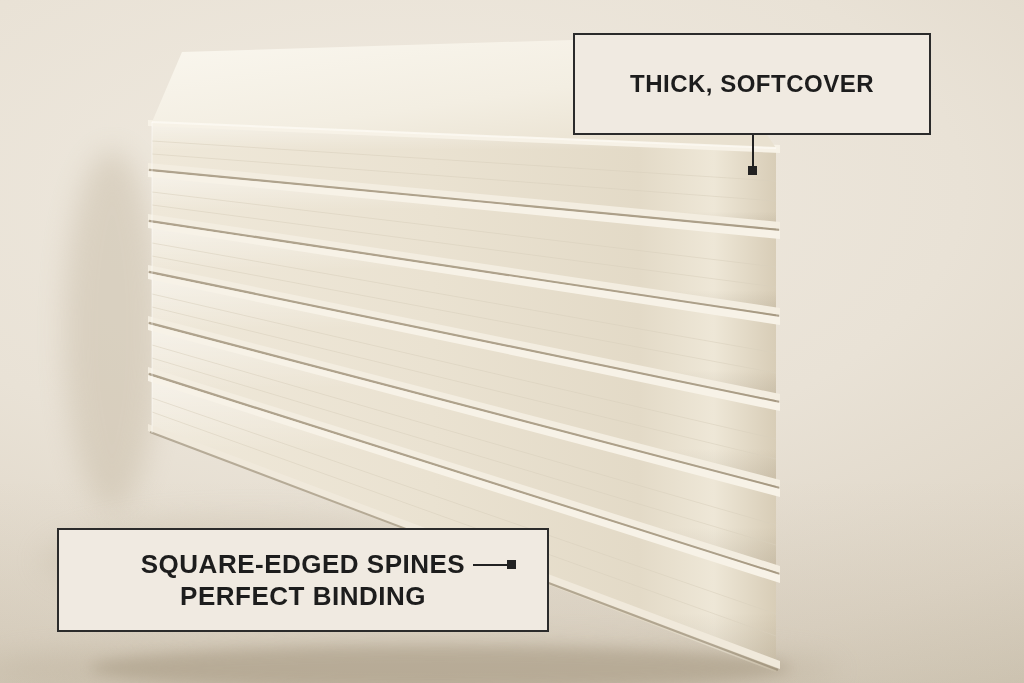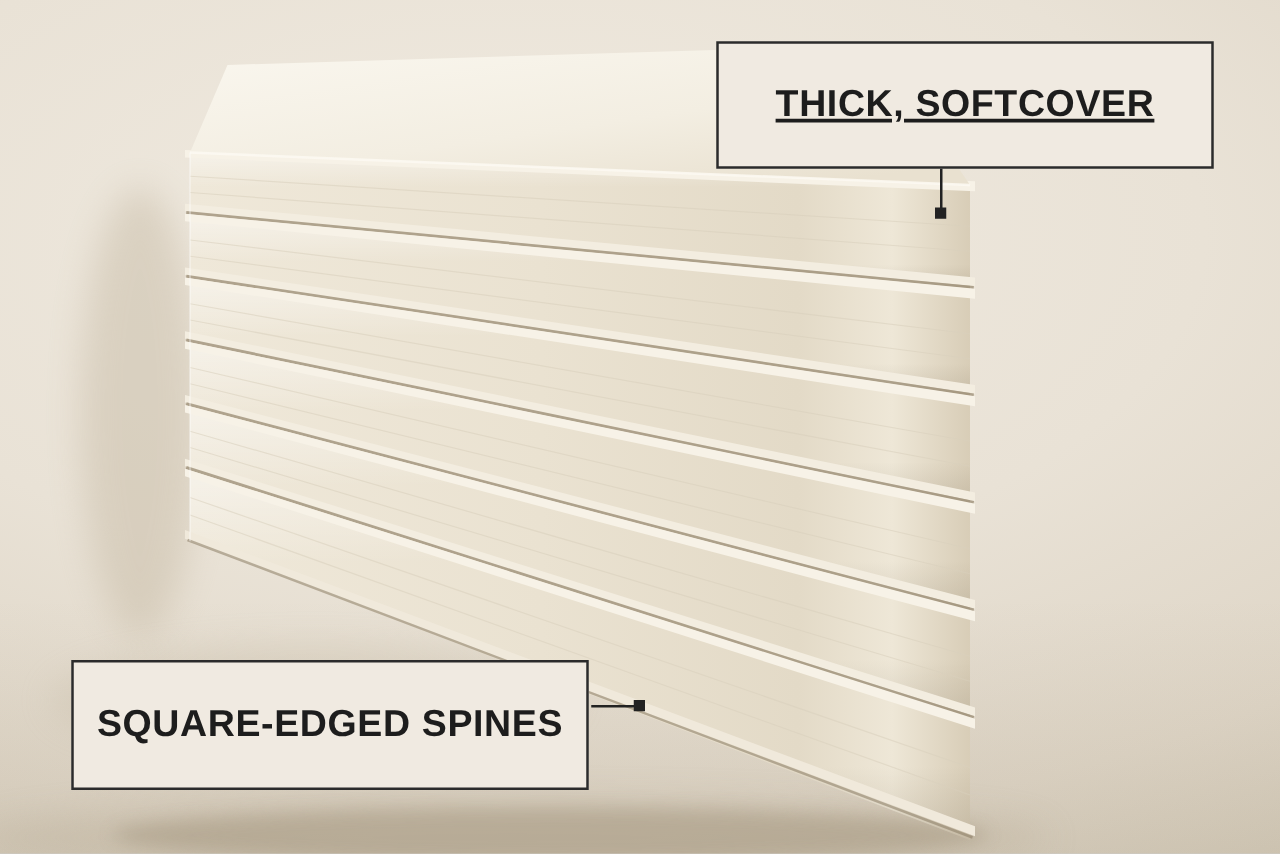--- a/index.html
+++ b/index.html
@@ -39,28 +39,27 @@
     justify-content:center;
     align-items:center;
     text-align:center;
     font-weight:700;
     letter-spacing:0.5px;
     line-height:1.25;
     text-transform:uppercase;
   }
   .callout-top{
     left:573px; top:33px;
-    width:398px; height:102px;
-    font-size:30px;
-    text-decoration:underline;
+    width:358px; height:102px;
+    font-size:24px;
   }
   .callout-bottom{
     left:57px; top:528px;
-    width:414px; height:104px;
-    font-size:30px;
+    width:492px; height:104px;
+    font-size:26px;
   }
   .pointer-line-v{
     position:absolute;
     left:752px; top:135px;
     width:2px; height:33px;
     background:var(--pointer);
   }
   .pointer-dot-top{
     position:absolute;
     left:748px; top:166px;
@@ -192,17 +191,18 @@
   </svg>
 
   <div class="callout callout-top">
     <div>THICK, SOFTCOVER</div>
   </div>
   <div class="pointer-line-v"></div>
   <div class="pointer-dot-top"></div>
 
   <div class="callout callout-bottom">
     <div>SQUARE-EDGED SPINES</div>
+    <div>PERFECT BINDING</div>
   </div>
   <div class="pointer-line-h"></div>
   <div class="pointer-dot-bottom"></div>
 
 </div>
 
 </body></html>

